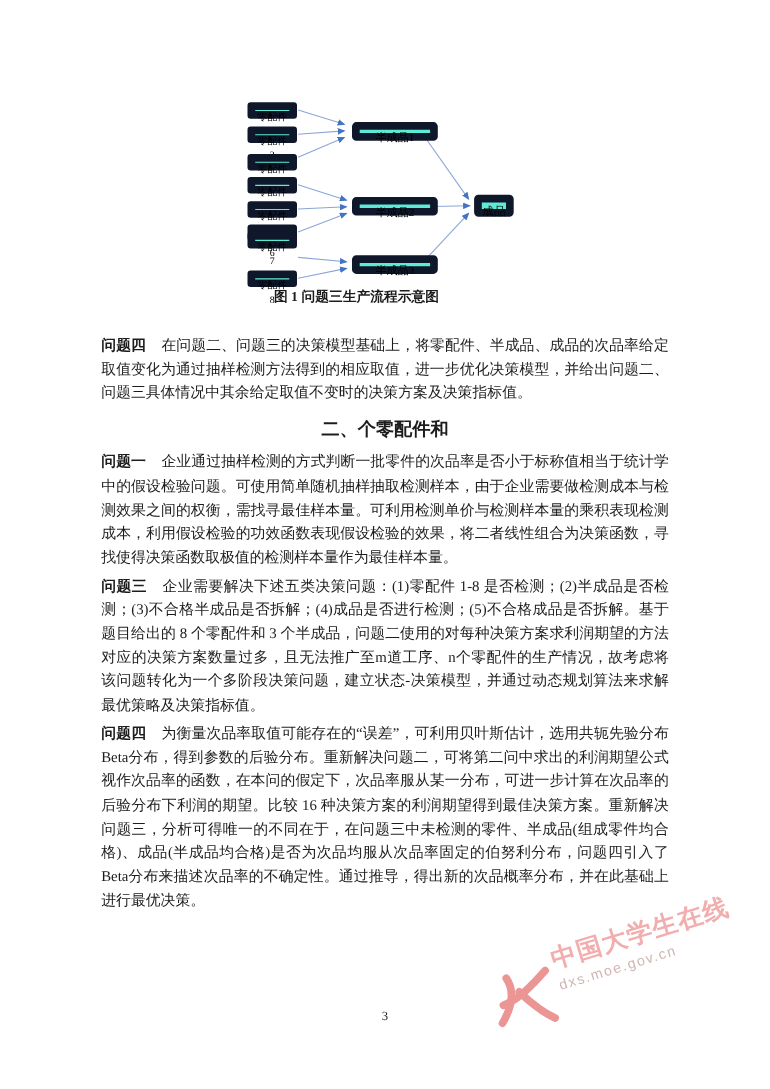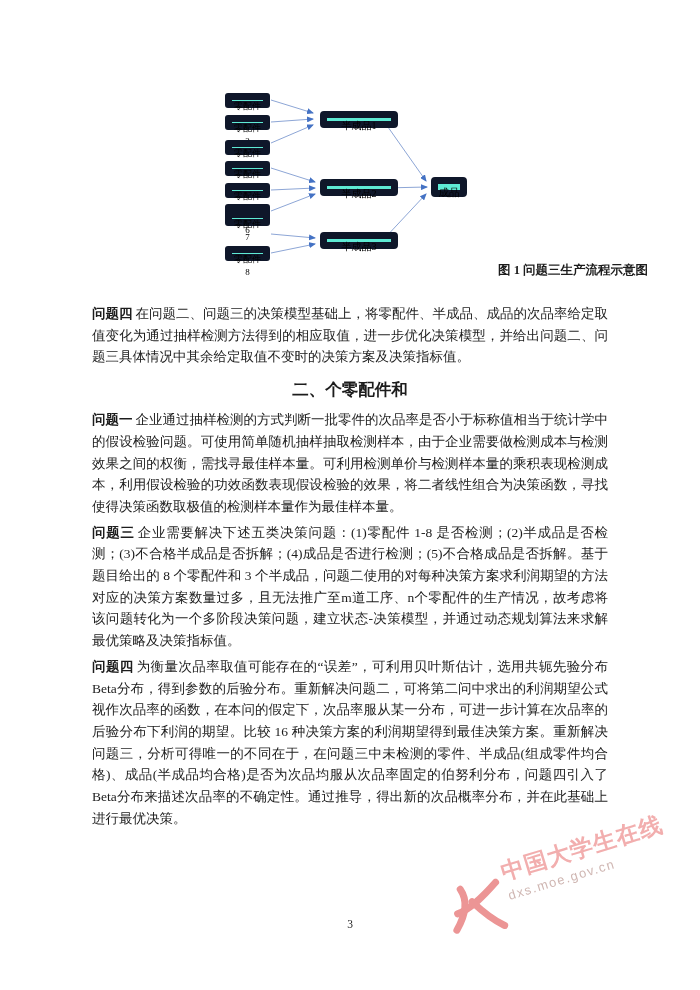--- a/index.html
+++ b/index.html
@@ -13,31 +13,31 @@
   .diagram { position:absolute; left:0; top:0; width:700px; height:300px; z-index:1; }
   .fnode {
     position:absolute; background:#5eead4; border:7px solid #0f172a;
     text-align:center; color:#000; box-sizing:border-box;
   }
   .pbox { left:225px; width:45px; height:15px; border-radius:3px; font-size:9px;  line-height:13px; }
   .sbox { left:320px; width:78px; height:17px; border-radius:4px; font-size:10px; line-height:15px; }
   .fbox { left:431px; width:36px; height:20px; border-radius:4px; font-size:10.5px; line-height:18px; top:177px; }
   .arrows { position:absolute; left:0; top:0; }
   .figcap {
-    position:absolute; left:0; top:262px; width:648px; text-align:right;
+    position:absolute; left:0; top:262px; width:648px; text-align:center;
     font-weight:bold; font-size:12.5px;
   }
 
   
   .content {
     position:absolute; left:92px; top:303px; width:516px; z-index:1;
     font-size:13.5px; line-height:21.7px; text-align:justify;
   }
   .content p { margin:0 0 4px 0; }
-  .plabel { font-weight:bold; margin-right:3px; }
+  .plabel { font-weight:bold; margin-right:14px; }
   .heading {
     text-align:center; font-weight:bold; font-size:16.5px;
     margin:12px 0 9px 0; line-height:20px;
   }
 
   
   .pageno {
     position:absolute; left:0; top:918px; width:700px; text-align:center;
     font-size:11.5px; z-index:1;
   }

